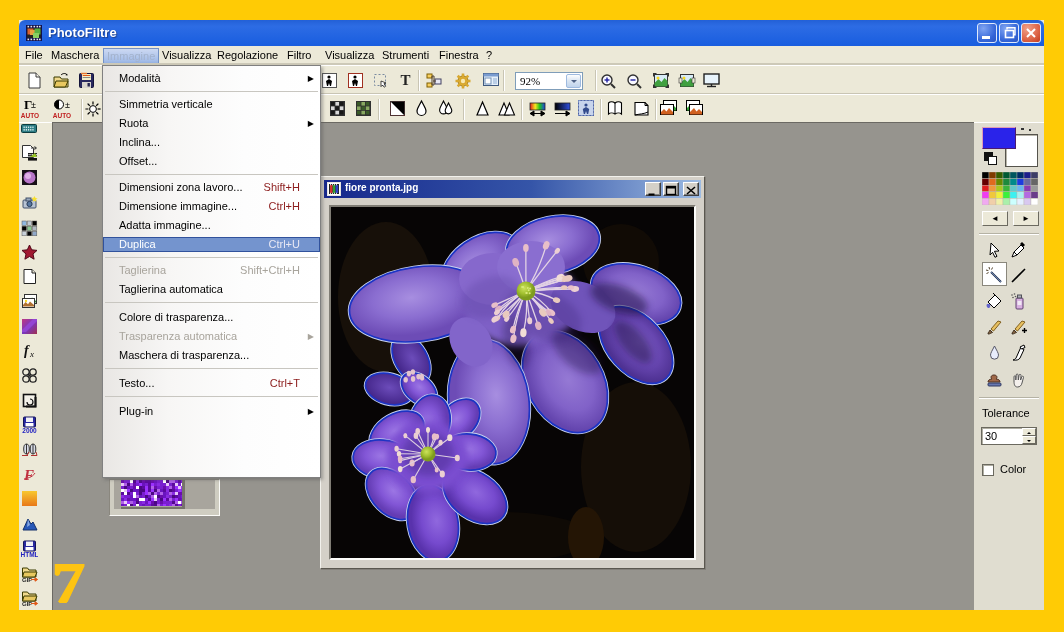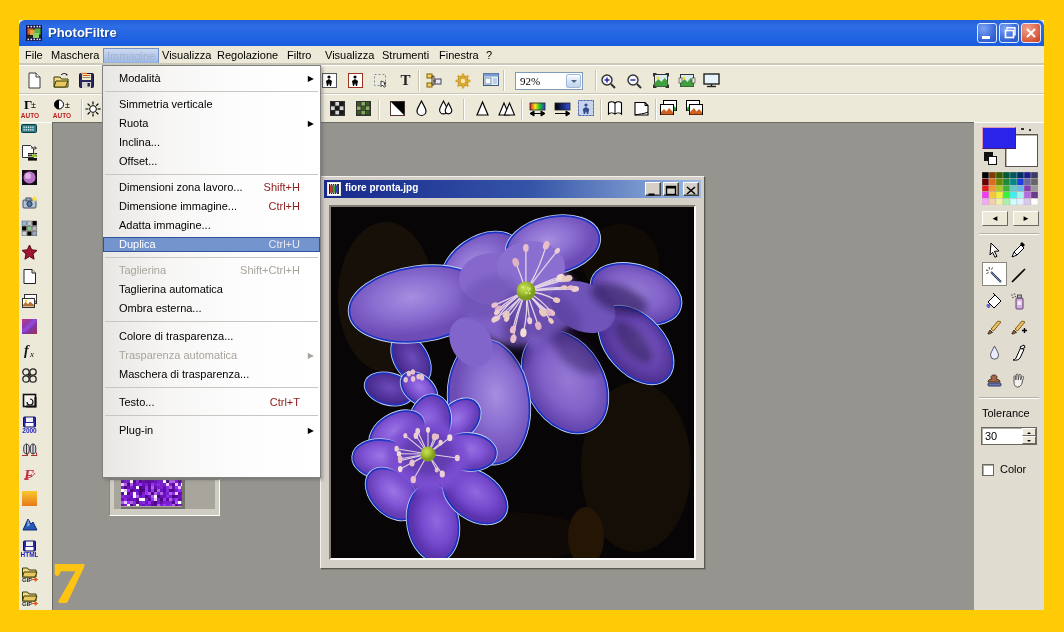--- a/index.html
+++ b/index.html
@@ -1068,21 +1068,20 @@
     <div class="ditem">Inclina...</div>
     <div class="ditem">Offset...</div>
     <div class="dsep"></div>
     <div class="ditem">Dimensioni zona lavoro...<span class="sc">Shift+H</span></div>
     <div class="ditem">Dimensione immagine...<span class="sc">Ctrl+H</span></div>
     <div class="ditem">Adatta immagine...</div>
     <div class="ditem dhl">Duplica<span class="sc">Ctrl+U</span></div>
     <div class="dsep"></div>
     <div class="ditem gray">Taglierina<span class="sc">Shift+Ctrl+H</span></div>
     <div class="ditem">Taglierina automatica</div>
-    <div class="ditem">Ombra esterna...</div>
     <div class="dsep b"></div>
     <div class="ditem">Colore di trasparenza...</div>
     <div class="ditem gray">Trasparenza automatica<span class="arr">▶</span></div>
     <div class="ditem">Maschera di trasparenza...</div>
     <div class="dsep b"></div>
     <div class="ditem">Testo...<span class="sc">Ctrl+T</span></div>
     <div class="dsep b"></div>
     <div class="ditem">Plug-in<span class="arr">▶</span></div>
   </div>
 

